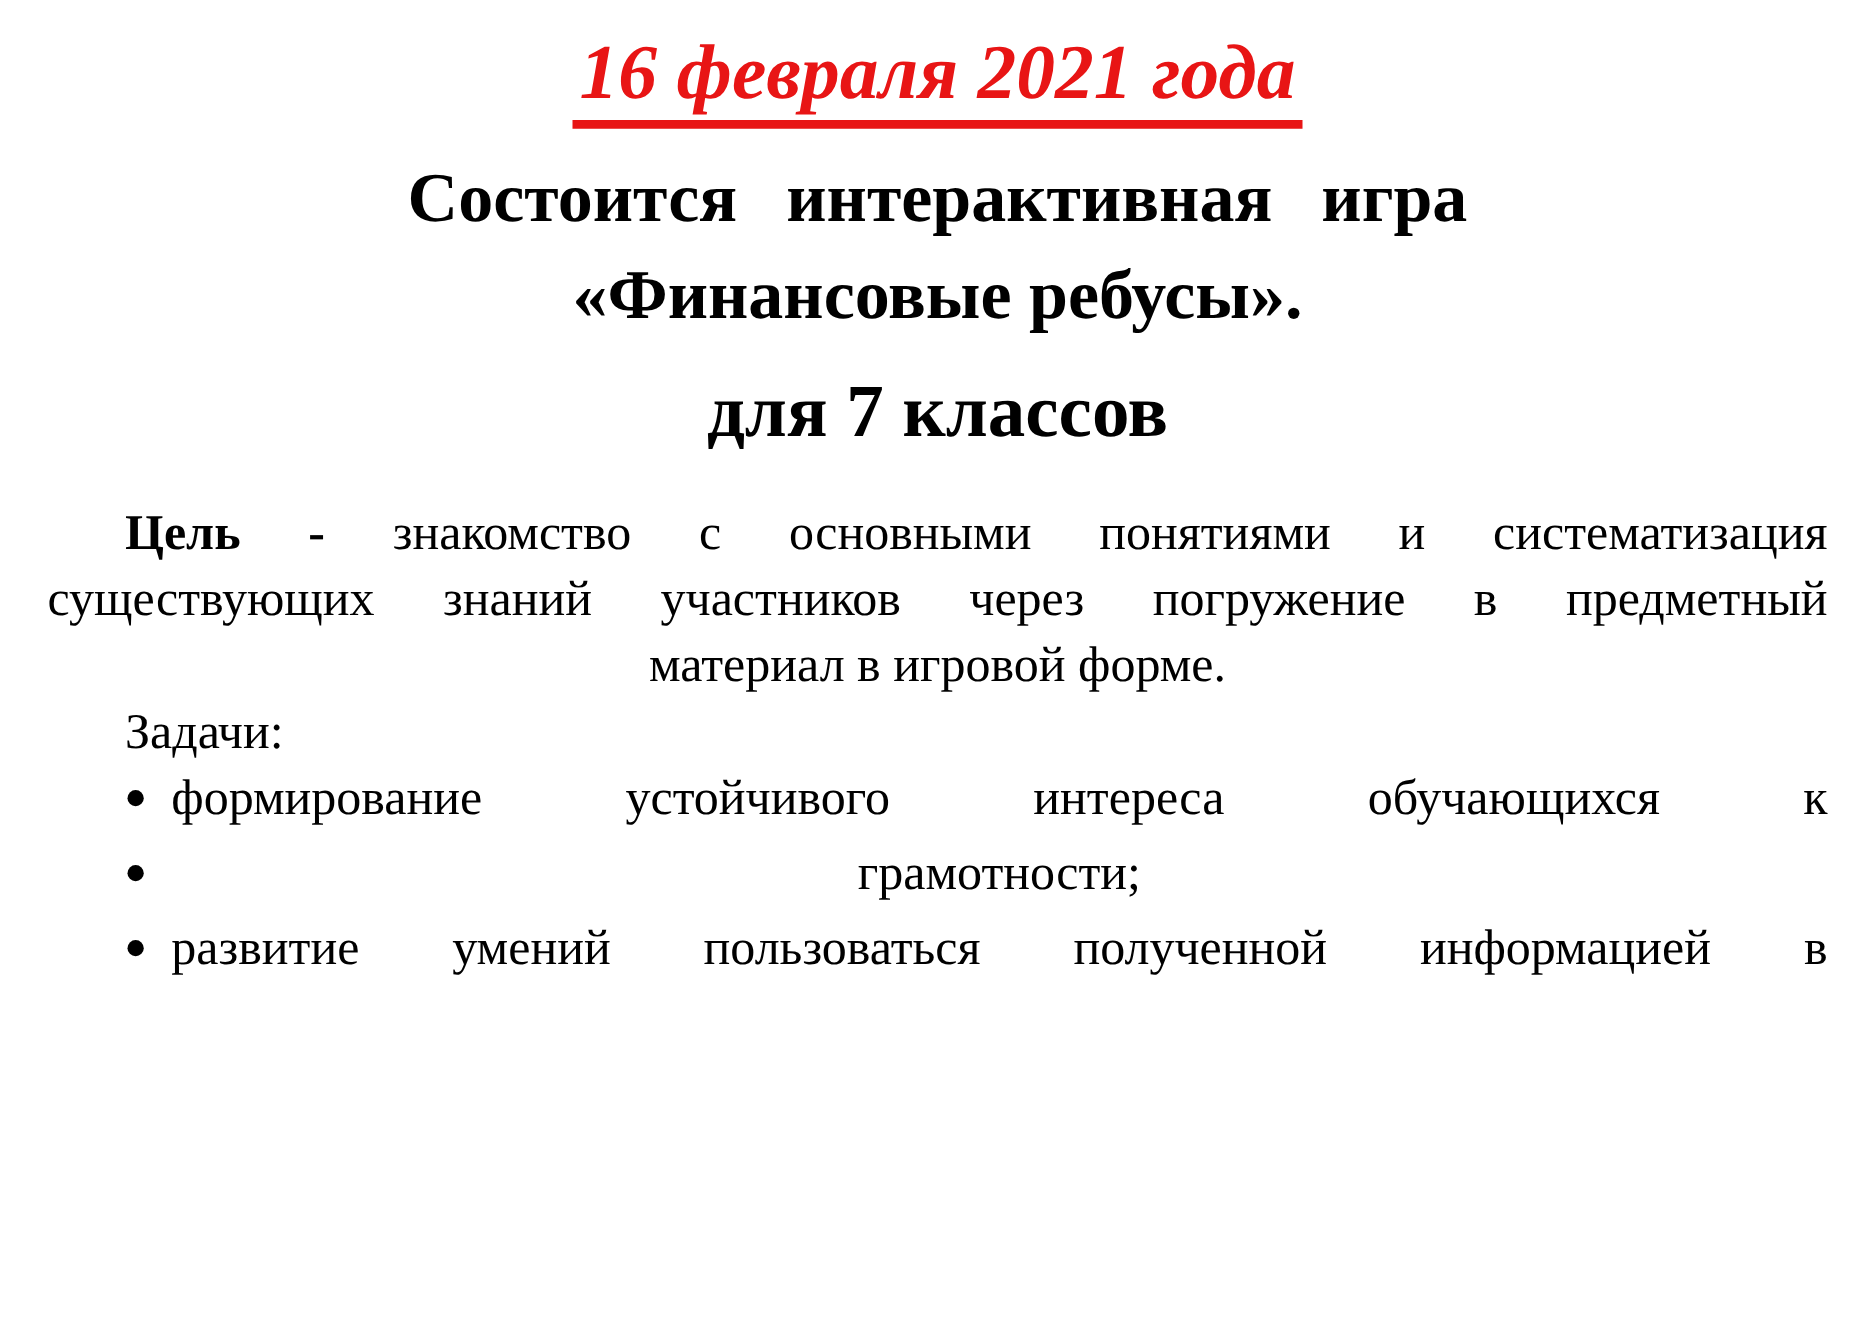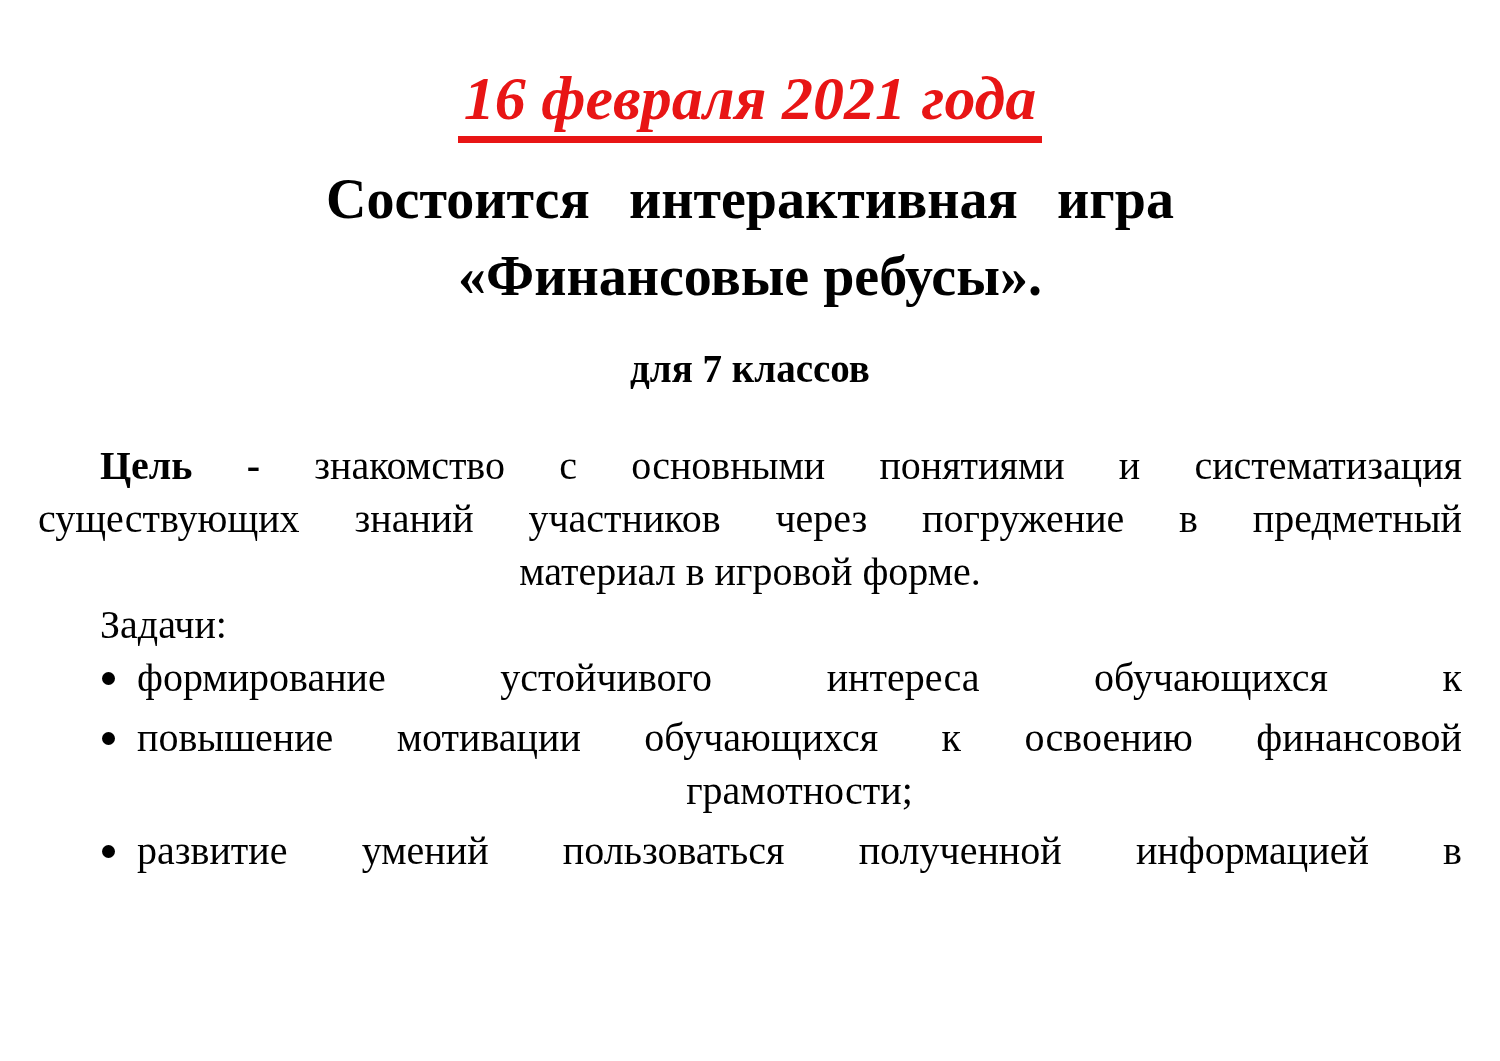--- a/index.html
+++ b/index.html
@@ -9,21 +9,21 @@
     width: 1500px;
     height: 1061px;
     background: #ffffff;
     overflow: hidden;
     font-family: "Liberation Serif", "DejaVu Serif", serif;
     color: #000000;
   }
   .doc { padding: 0 38px; }
 
   .h-date {
-    margin-top: 64px;
+    margin-top: 24px;
     text-align: center;
     font-size: 62px;
     font-weight: bold;
     font-style: italic;
     color: #e81515;
     line-height: 1.1;
   }
   .h-date .underlined {
     display: inline-block;
     border-bottom: 7px solid #e81515;
@@ -36,21 +36,21 @@
     font-size: 56px;
     font-weight: bold;
     line-height: 77px;
     color: #000000;
   }
   .h-event .line1 { word-spacing: 0.45em; }
 
   .h-audience {
     margin-top: 16px;
     text-align: center;
-    font-size: 39px;
+    font-size: 60px;
     font-weight: bold;
     line-height: 76px;
     color: #000000;
   }
 
   .bodytext {
     margin-top: 20px;
     font-size: 40px;
     line-height: 53px;
     color: #000000;
@@ -114,21 +114,20 @@
 
       <div class="tasks-label">Задачи:</div>
 
       <ul class="tasks">
         <li>
           <span class="bullet-dot"></span>
           <div class="jline">формирование устойчивого интереса обучающихся к</div>
         </li>
         <li>
           <span class="bullet-dot"></span>
-          <div class="jline">повышение мотивации обучающихся к освоению финансовой</div>
           <div class="lline">грамотности;</div>
         </li>
         <li>
           <span class="bullet-dot"></span>
           <div class="jline">развитие умений пользоваться полученной информацией в</div>
         </li>
       </ul>
 
     </div>
   </div>

